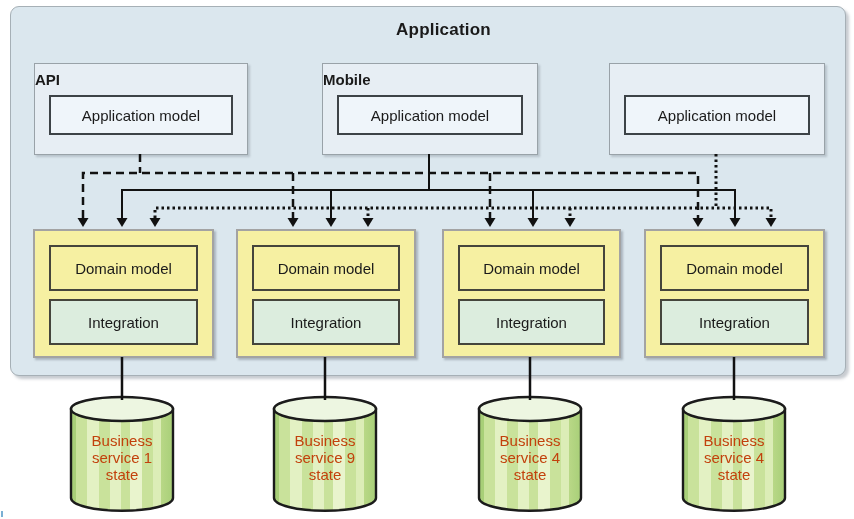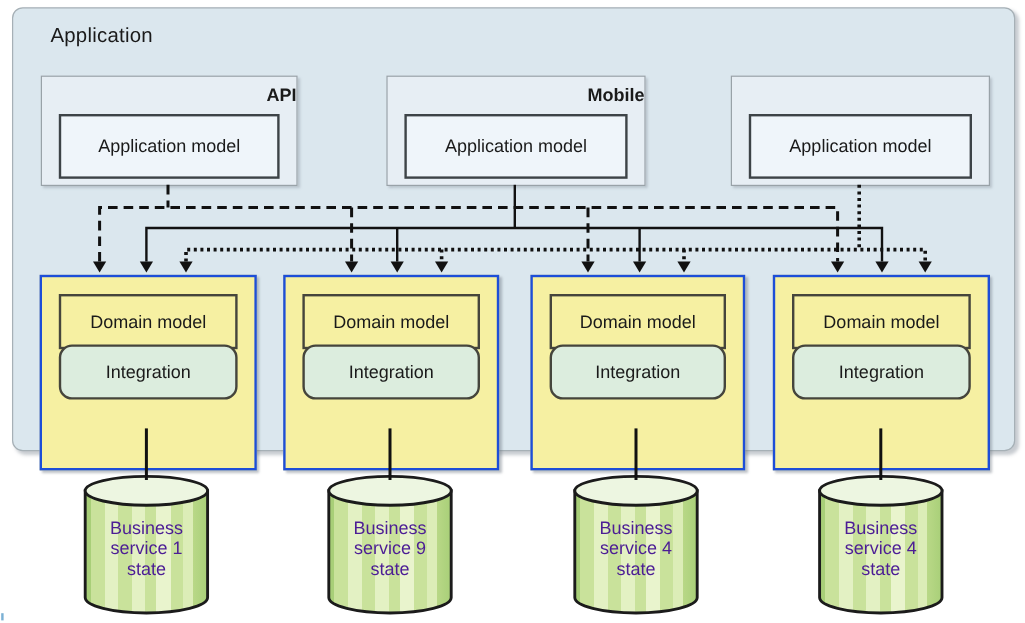--- a/index.html
+++ b/index.html
@@ -7,55 +7,55 @@
   .stage{
     position:relative;width:854px;height:519px;background:#ffffff;overflow:hidden;
     font-family:"Liberation Sans", sans-serif;color:#1a1a1a;
   }
   .app-container{
     position:absolute;left:10px;top:6px;width:836px;height:370px;
     background:#dbe7ee;border:1.5px solid #a6b0b6;border-radius:9px;
     box-shadow:3px 3px 3px rgba(130,140,150,.45);
   }
   .app-title{
-    position:absolute;left:0;top:13px;width:100%;text-align:left;
-    font-size:17px;font-weight:normal;letter-spacing:.2px;padding-left:31px;
+    position:absolute;left:0;top:13px;width:100%;text-align:center;
+    font-size:17px;font-weight:bold;letter-spacing:.2px;padding-left:31px;
   }
   .channel{
     position:absolute;top:56px;height:92px;
     background:#e7eef4;border:1px solid #99a2a8;
     box-shadow:2px 2px 2px rgba(120,130,140,.35);
   }
   .channel-label{
-    position:absolute;left:0;top:7px;width:100%;text-align:right;
+    position:absolute;left:0;top:7px;width:100%;text-align:left;
     font-size:15px;font-weight:bold;
   }
   .model-box{
-    position:absolute;left:14px;right:14px;top:31px;height:54px;
+    position:absolute;left:14px;right:14px;top:31px;height:40px;
     background:#eff5fa;border:2px solid #3d4347;
     display:flex;align-items:center;justify-content:center;font-size:15px;
   }
   .service{
-    position:absolute;top:222px;height:163px;
-    background:#f6f0a2;border:2px solid #1d4ed8;
+    position:absolute;top:222px;height:129px;
+    background:#f6f0a2;border:2px solid #a3a3a3;
     box-shadow:2px 2px 2px rgba(110,120,130,.45);
     padding-left:48px;
   }
   .domain-box,.integration-box{
     position:absolute;left:14px;right:14px;height:46px;
     border:2px solid #45453c;display:flex;align-items:center;justify-content:center;
     font-size:15px;
   }
   .domain-box{top:14px;background:#f6f0a2;}
-  .integration-box{top:56px;background:#dcedde;border-radius:11px;}
+  .integration-box{top:68px;background:#dcedde;}
   .store{position:absolute;top:395px;width:106px;height:118px;}
   .store svg{position:absolute;left:0;top:0;}
   .store-label{
     position:absolute;left:13px;top:37px;width:80px;text-align:center;
-    font-size:15px;line-height:1.14;color:#4c1d95;
+    font-size:15px;line-height:1.14;color:#c2410c;
   }
   .connectors{position:absolute;left:0;top:0;pointer-events:none;z-index:10;}
   .artifact-mark{
     position:absolute;left:1px;top:511px;width:2px;height:6px;background:#7ab0d4;
   }
 </style>
 </head>
 <body>
 
 <div class="stage">

